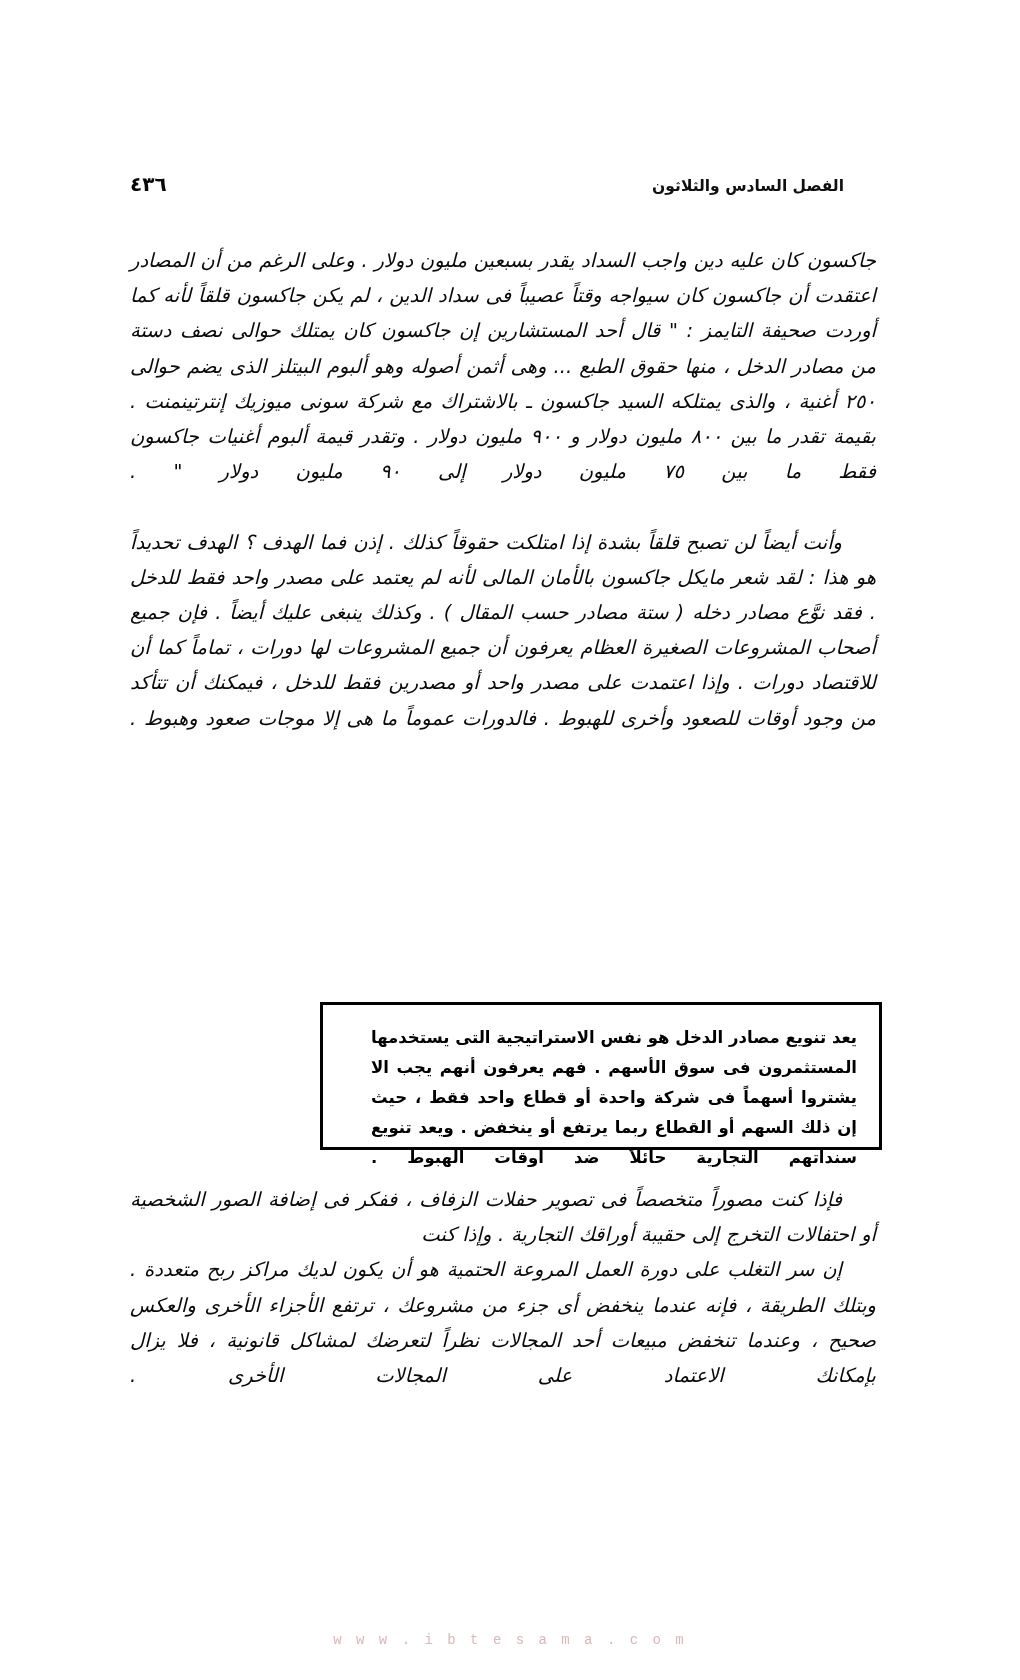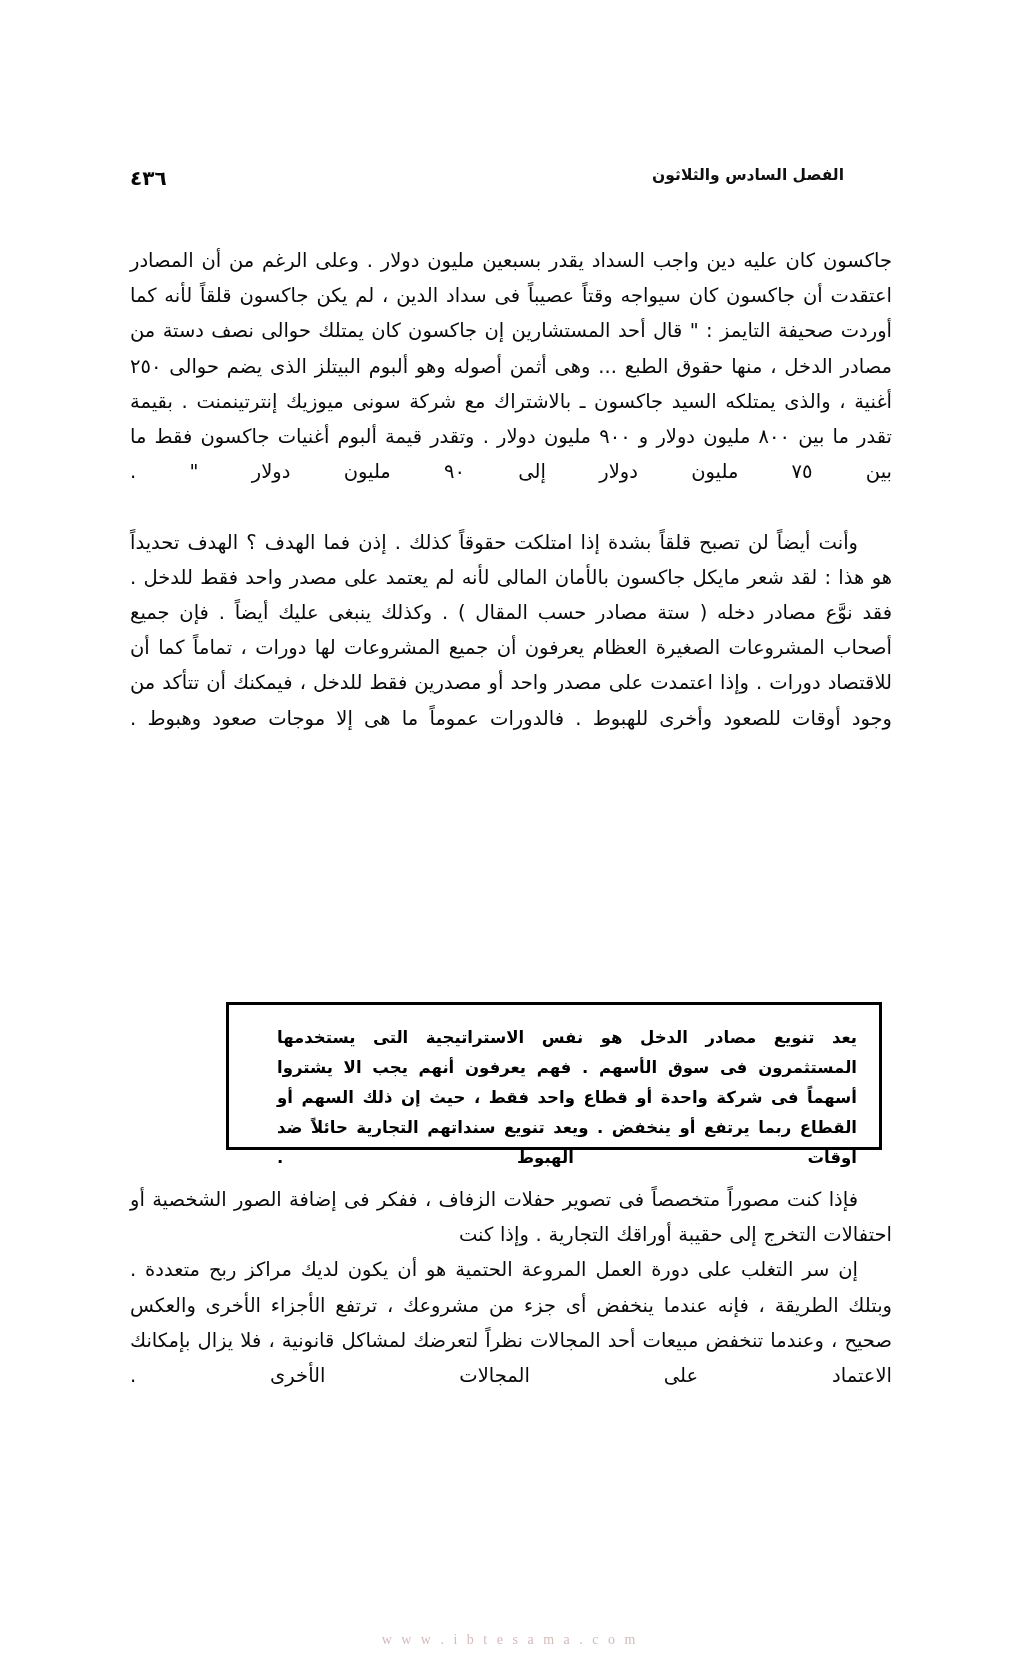--- a/index.html
+++ b/index.html
@@ -23,21 +23,21 @@
 
   
   .running-head {
     position: absolute;
     top: 168px;
     left: 130px;
     right: 130px;
     height: 26px;
     display: flex;
     flex-direction: row-reverse;
-    align-items: flex-start;
+    align-items: flex-end;
     justify-content: space-between;
   }
 
   .folio {
     font-size: 20px;
     font-weight: bold;
     letter-spacing: 1px;
     color: #080808;
     line-height: 1;
   }
@@ -53,49 +53,50 @@
 
   
   .column {
     position: absolute;
     top: 243px;
     right: 128px;
     width: 762px;
   }
 
   .para {
-    margin: 0 0 0 0;
+    margin: 0 16px 0 0;
     font-size: 19.5px;
     line-height: 35.2px;
     text-align: justify;
     text-justify: inter-word;
     letter-spacing: -0.1px;
     word-spacing: 0.5px;
     color: #0a0a0a;
+    font-style: italic;
   }
 
   .para.indent {
     text-indent: 34px;
   }
 
   
   .para::after {
     content: "";
     display: inline-block;
     width: 100%;
   }
 
   .para.no-justify-last::after { display: none; }
 
   
   .callout {
     position: absolute;
     top: 1002px;
     right: 138px;
-    width: 656px;
+    width: 562px;
     height: 148px;
     border: 3px solid #000000;
     box-sizing: border-box;
     background: #ffffff;
     padding-left: 26px;
   }
 
   .callout-inner {
     padding: 18px 22px 14px 22px;
   }
@@ -128,21 +129,21 @@
   .watermark {
     position: absolute;
     bottom: 32px;
     left: 0;
     right: 0;
     text-align: center;
     direction: ltr;
     font-size: 14px;
     letter-spacing: 3px;
     color: #d9b8b8;
-    font-family: Liberation Serif, serif;
+    font-family: Liberation Mono, monospace;
   }
 </style>
 </head>
 <body>
 
 <div id="page">
 
   <div class="running-head">
     <span class="folio">٤٣٦</span>
     <span class="head-title">الفصل السادس والثلاثون</span>

